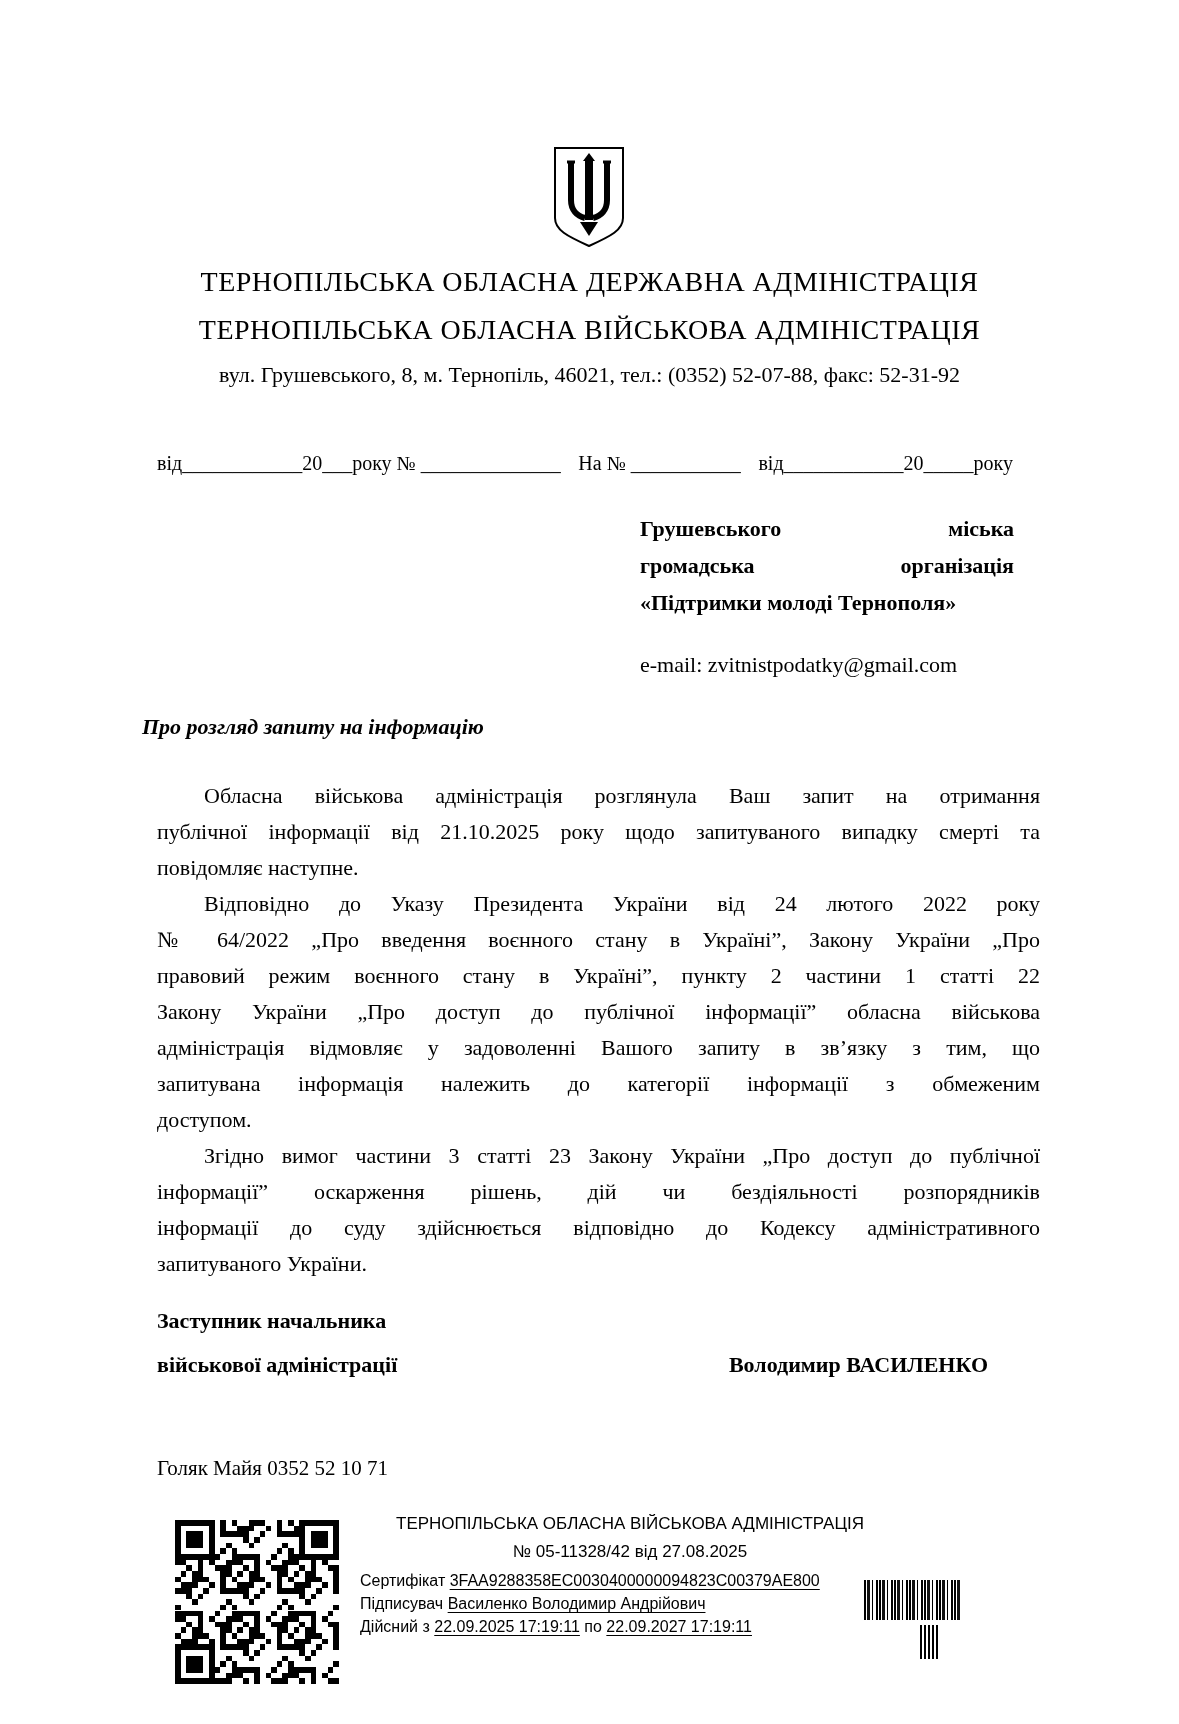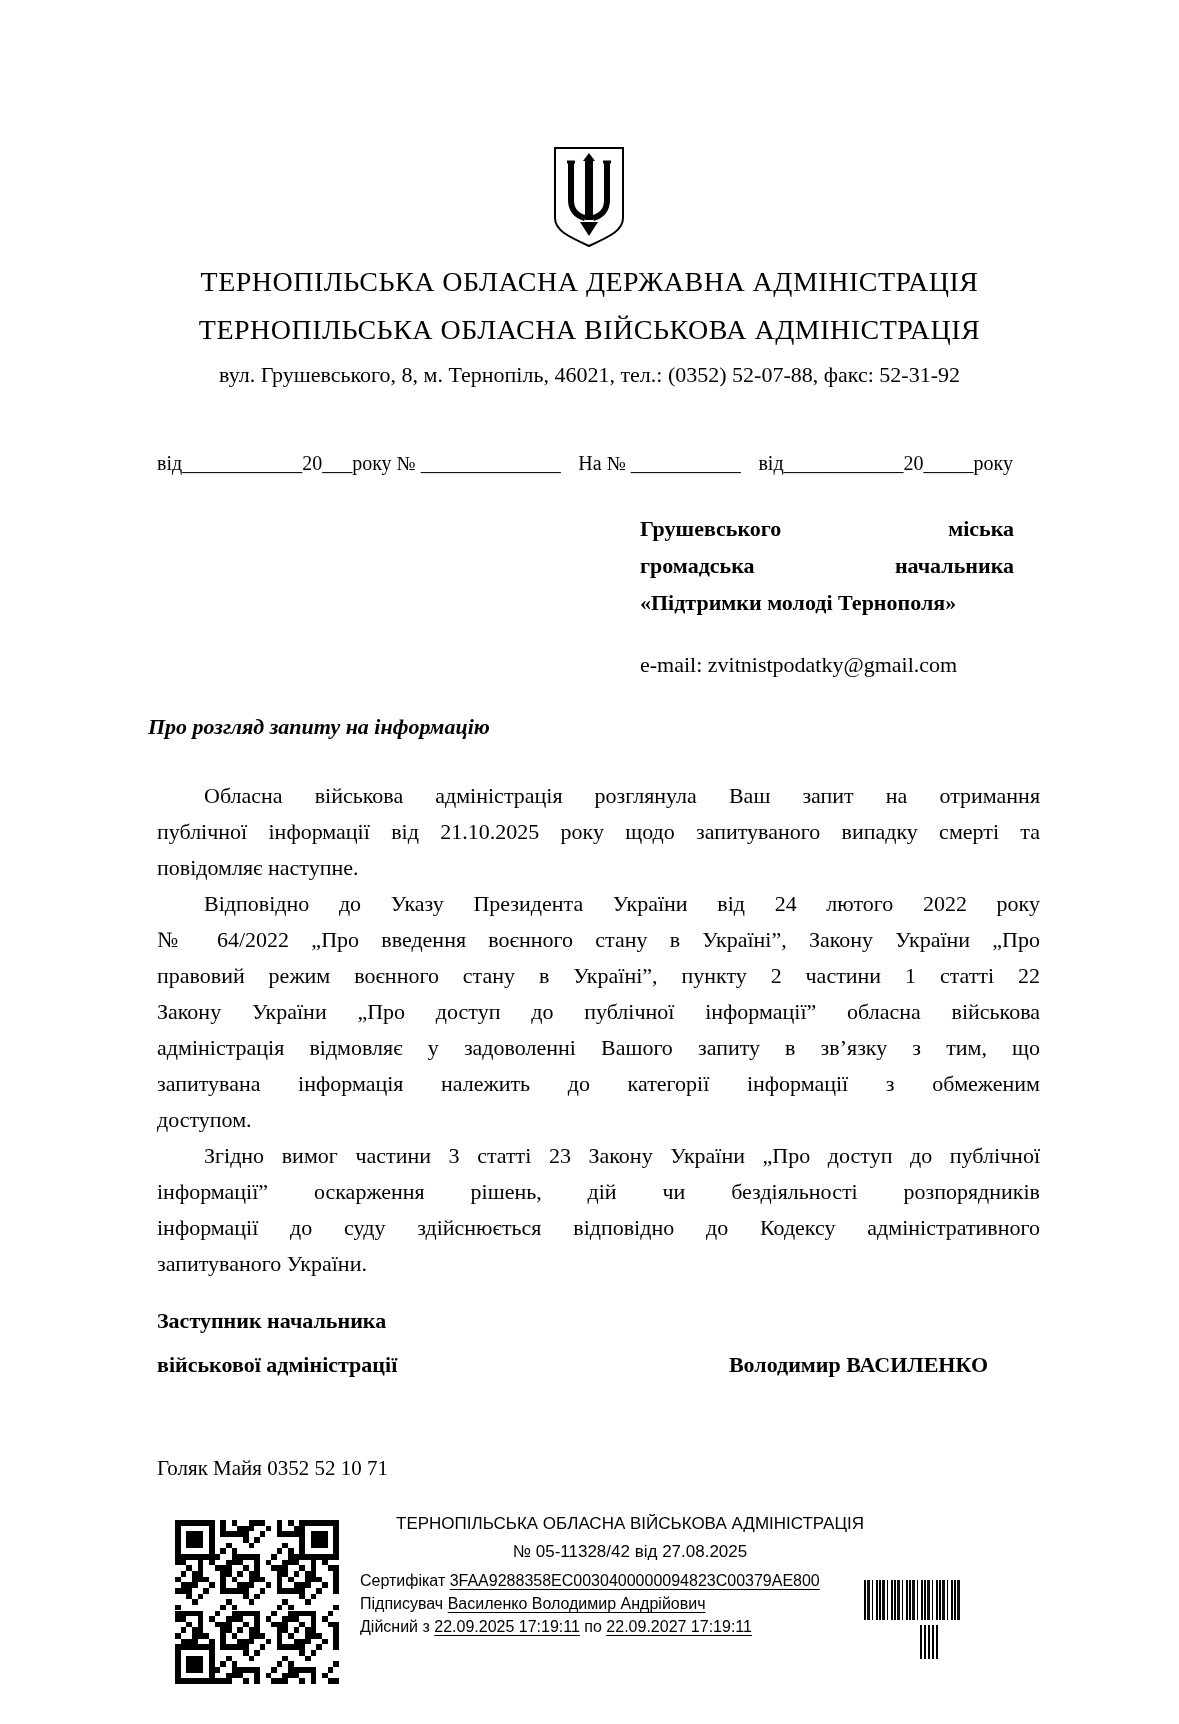--- a/index.html
+++ b/index.html
@@ -19,21 +19,21 @@
   .refline{
     left:157px;top:452px;width:856px;
     font-size:20px;display:flex;justify-content:space-between;white-space:nowrap;
   }
   .recipient{
     left:640px;top:510px;width:374px;
     font-size:22px;font-weight:bold;line-height:37px;
   }
   .rec-row{display:flex;justify-content:space-between;}
   .rec-email{left:640px;top:652px;font-size:22px;}
-  .subject{left:148px;top:714px;font-size:22px;font-weight:bold;font-style:italic;}
+  .subject{left:142px;top:714px;font-size:22px;font-weight:bold;font-style:italic;}
   .bodytext{left:157px;top:778px;width:883px;font-size:22px;line-height:36px;}
   .jline{text-align:justify;text-align-last:justify;}
   .jlast{text-align-last:left;}
   .body-par .jfirst{text-indent:47px;}
   .sig1{left:157px;top:1308px;font-size:22px;font-weight:bold;}
   .sig2row{left:157px;top:1352px;width:883px;display:flex;justify-content:space-between;
     font-size:22px;font-weight:bold;}
   .sig-name{padding-right:52px;}
   .contact{left:157px;top:1456px;font-size:21px;}
   .stamp{font-family:"Liberation Sans", sans-serif;}
@@ -85,21 +85,21 @@
     <span>від____________20_____року</span>
   </div>
 
   <div class="abs recipient">
     <div class="rec-row">
       <span>Грушевського</span>
       <span>міська</span>
     </div>
     <div class="rec-row">
       <span>громадська</span>
-      <span>начальника</span>
+      <span>організація</span>
     </div>
     <div>«Підтримки молоді Тернополя»</div>
   </div>
   <div class="abs rec-email">e-mail: zvitnistpodatky@gmail.com</div>
 
   <div class="abs subject">Про розгляд запиту на інформацію</div>
 
   <div class="abs bodytext">
     <div class="body-par">
         <div class="jline jfirst">Обласна військова адміністрація розглянула Ваш запит на отримання</div>

